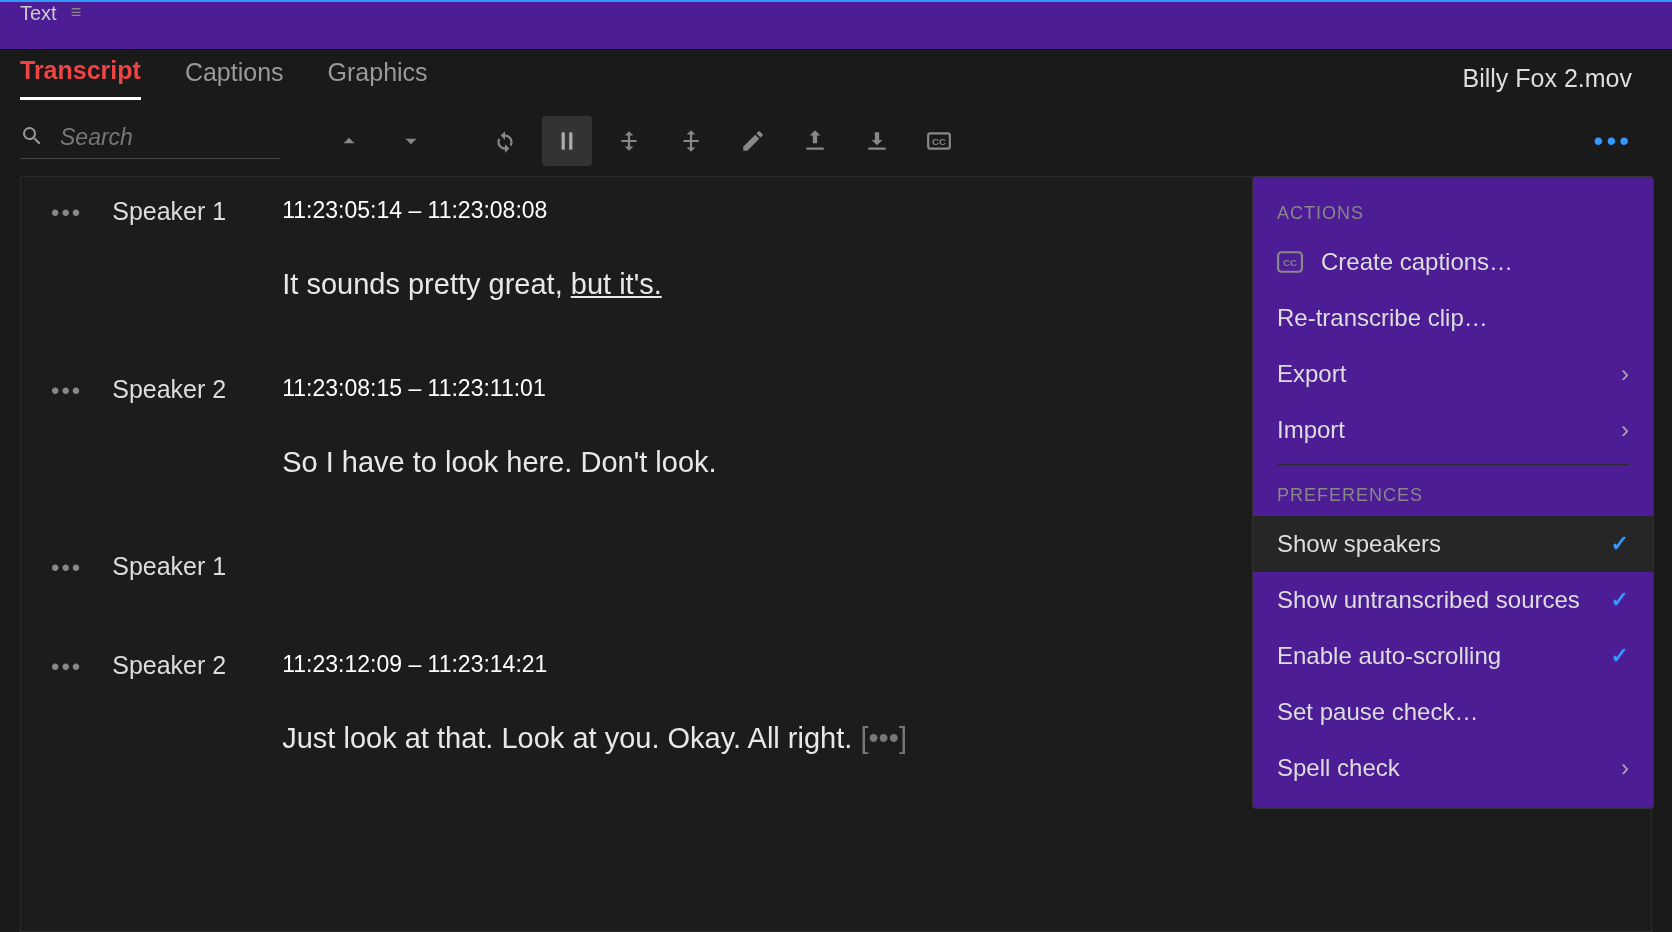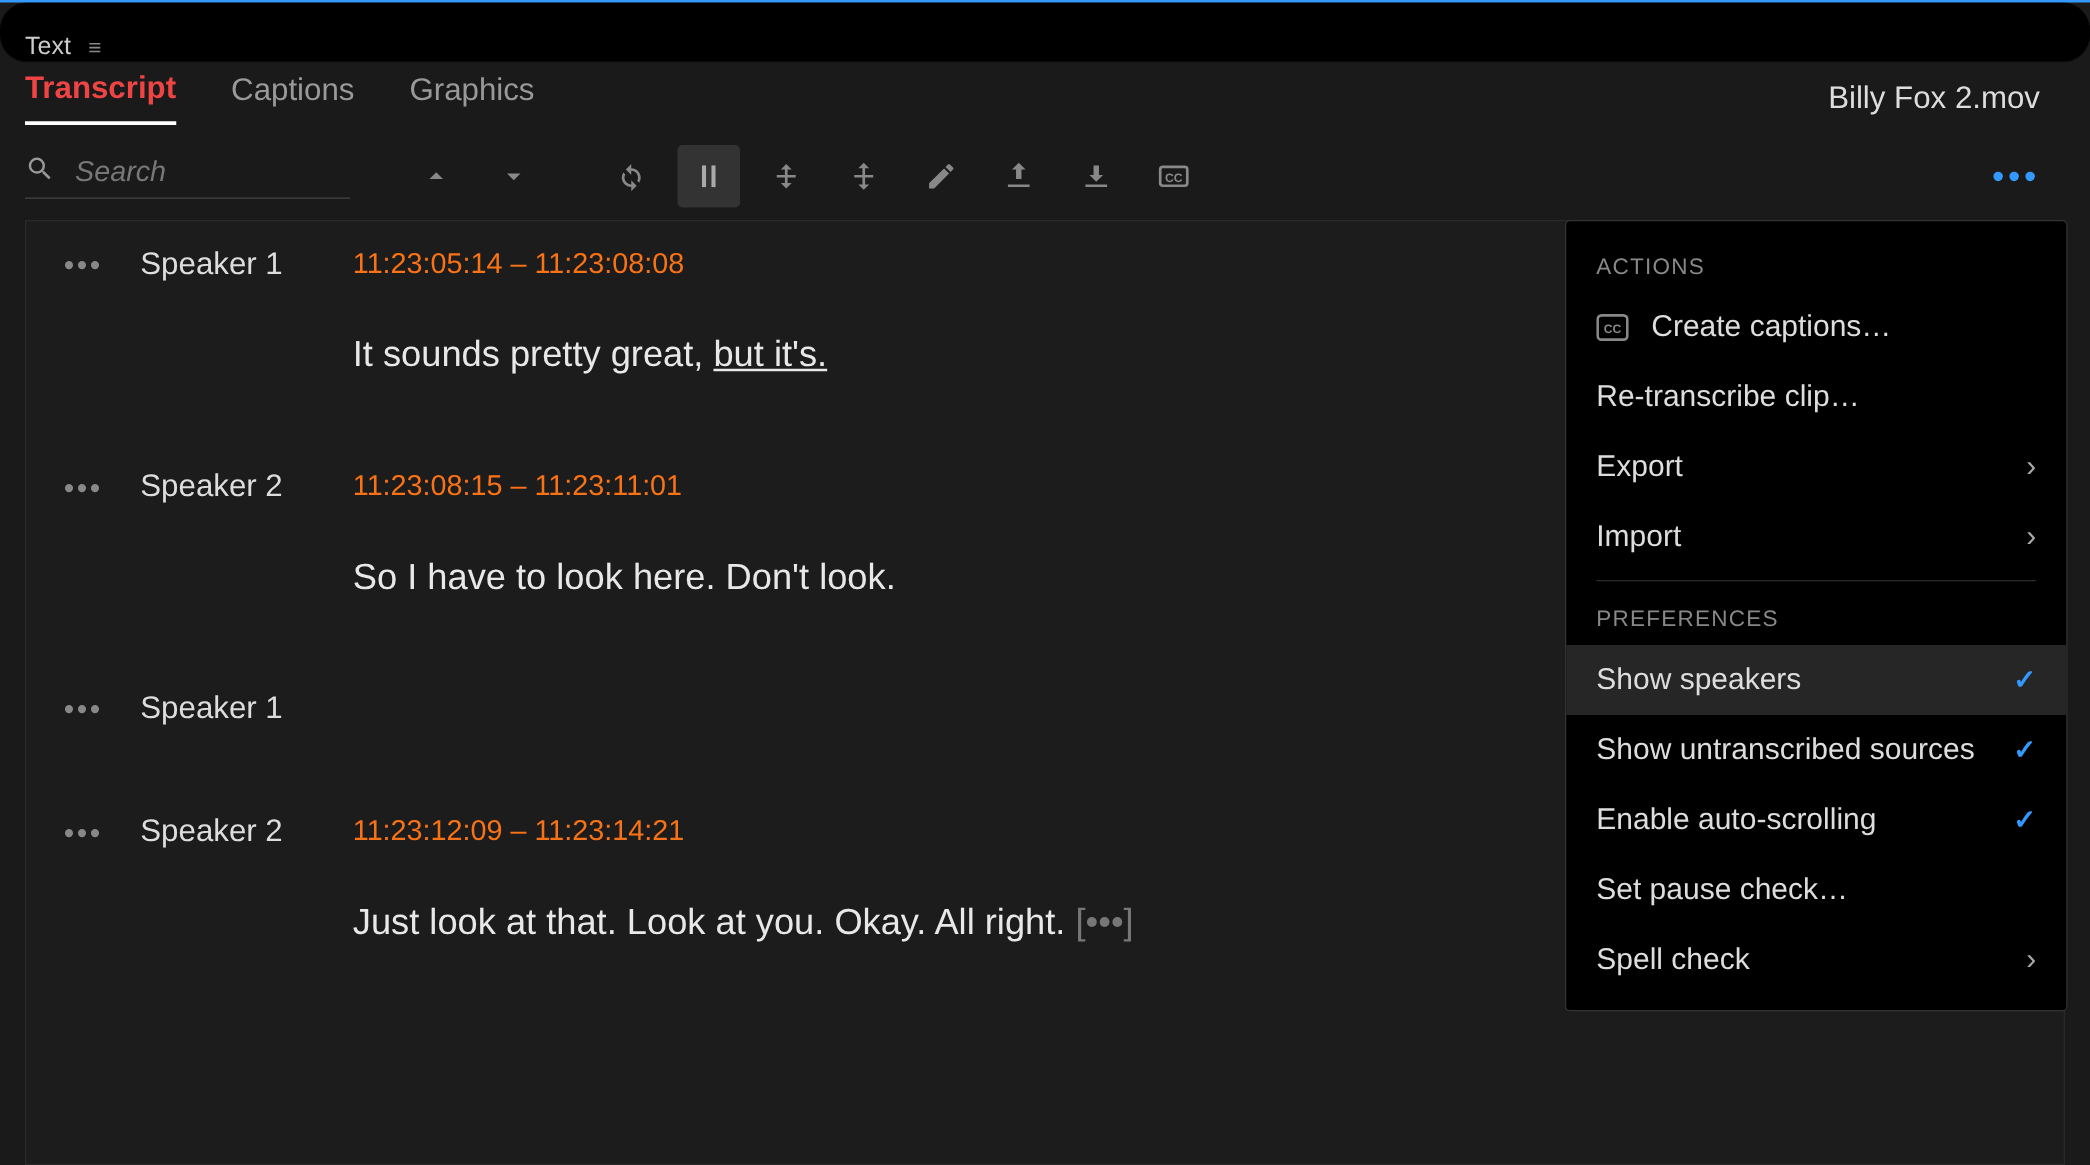--- a/index.html
+++ b/index.html
@@ -8,25 +8,24 @@
   height: 932px;
   background: #1a1a1a;
   font-family: 'Segoe UI', Arial, sans-serif;
   color: #e8e8e8;
   overflow: hidden;
   border-top: 2px solid #3399ff;
 }
 .panel-header {
   height: 48px;
   display: flex;
-  align-items: flex-end;
+  align-items: flex-start;
   padding: 0 20px;
-  background: #000000;
+  background: #4c1d95;
   border-bottom: 1px solid #0a0a0a;
-  border-radius: 22px;
 }
 .panel-title {
   font-size: 20px;
   color: #ccc;
 }
 .panel-menu-icon {
   margin-left: 14px;
   color: #888;
   font-size: 18px;
   cursor: pointer;
@@ -131,41 +130,41 @@
 }
 .seg-speaker {
   font-size: 25px;
   color: #ddd;
   width: 140px;
   flex-shrink: 0;
 }
 .seg-body { flex: 1; }
 .seg-time {
   font-size: 23px;
-  color: #f97316;
+  color: #ffffff;
   margin-bottom: 10px;
 }
 .seg-text {
   font-size: 29px;
   color: #e8e8e8;
   line-height: 1.4;
   margin-top: 40px;
 }
 .seg-text u { text-decoration: underline; }
 .trailing-dots {
   color: #777;
   display: inline-flex;
   align-items: center;
 }
 .dropdown-menu {
   position: absolute;
   top: 0;
   right: 18px;
   width: 402px;
-  background: #000000;
+  background: #4c1d95;
   border: 1px solid #333;
   border-radius: 4px;
   padding: 12px 0;
   z-index: 10;
 }
 .menu-section-label {
   font-size: 18px;
   color: #888;
   letter-spacing: 1px;
   padding: 14px 24px 10px;

